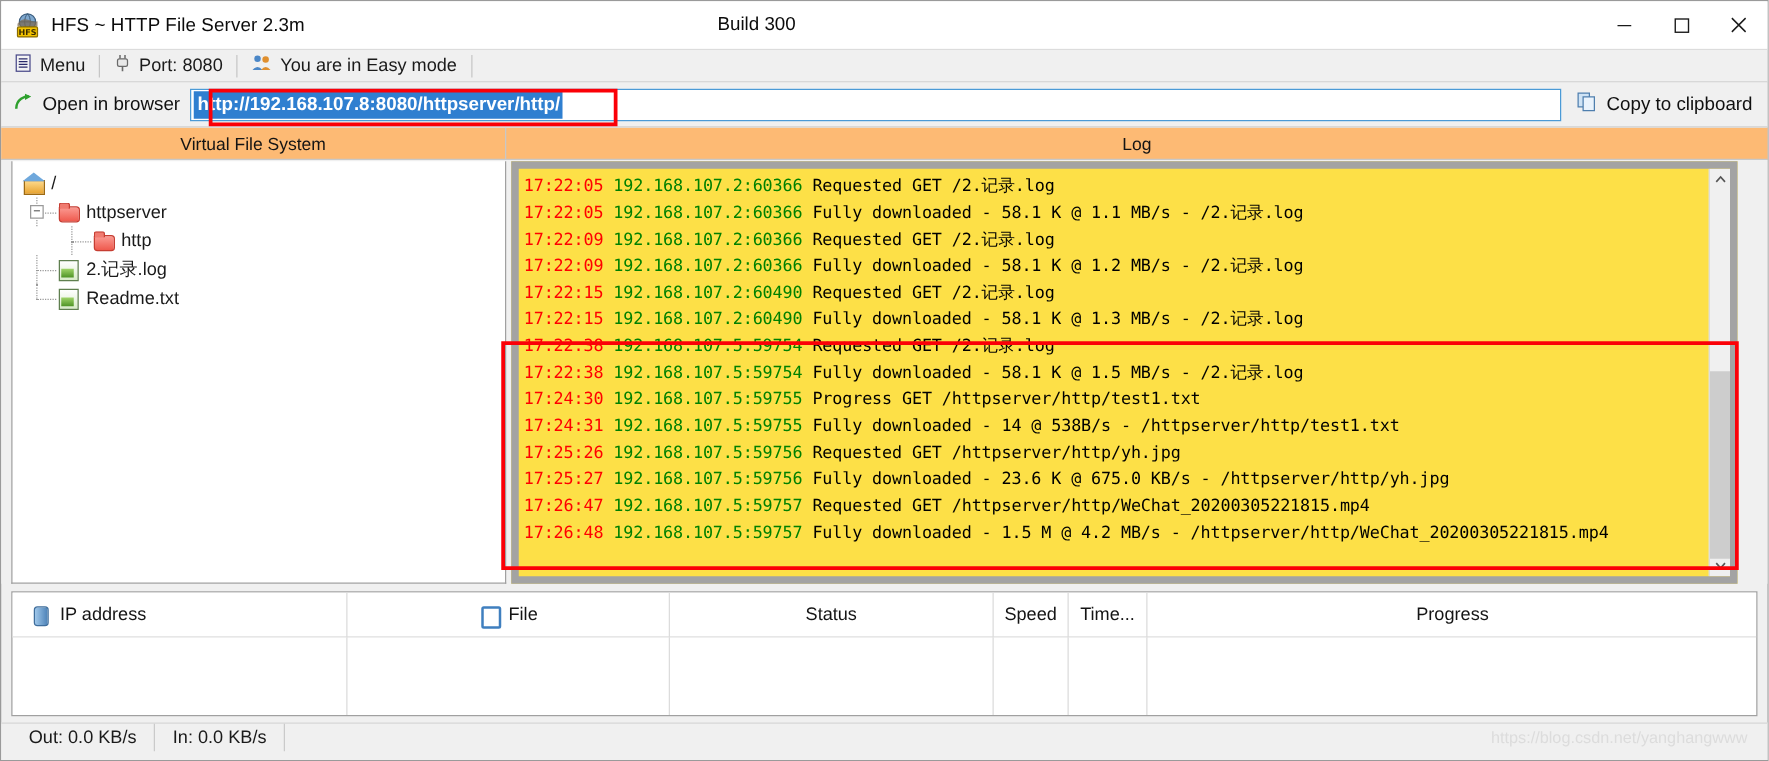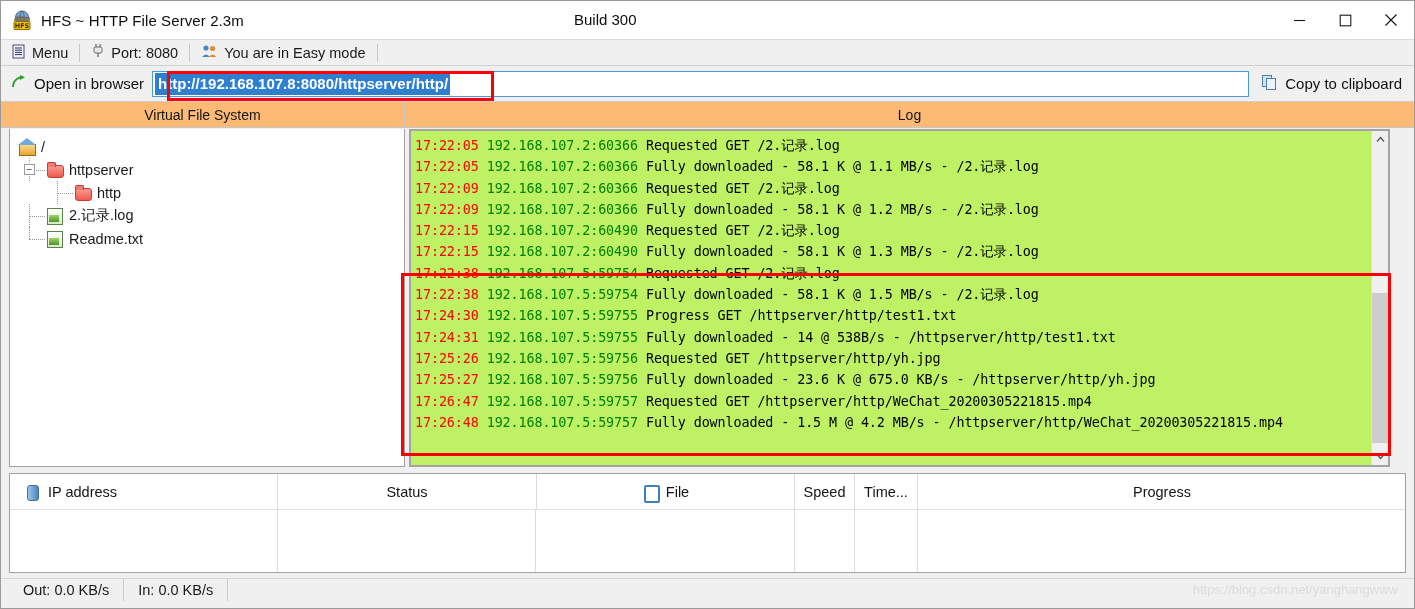--- a/index.html
+++ b/index.html
@@ -126,22 +126,22 @@
     border: 1px solid #a0a0a0;
     border-top: none;
     margin: 1px 0 0 8px;
     width: 396px; min-width: 396px;
     overflow: hidden;
     position: relative;
   }
   .splitter { width: 4px; background: #f0f0f0; }
   .logwrap {
     flex: 1 1 auto;
-    background: #bef264;
-    border: 2px solid #a3a3a3;
+    background: #fde047;
+    border: 6px solid #a3a3a3;
     margin: 1px 24px 0 0;
     display: flex;
     min-width: 0;
     position: relative;
     overflow: hidden;
   }
   .logarea {
     flex: 1 1 auto;
     overflow: hidden;
     padding: 4px 0 0 4px;
@@ -484,26 +484,26 @@
       </div>
     </div>
   </div>
 
   <div class="bottom">
     <div class="thead" id="thead-root">
         <div class="th left" style="width: 268px; min-width: 268px;">
           <span class="ico-ip"></span>
           <span>IP address</span>
         </div>
-        <div class="th" style="width: 259px; min-width: 259px;">
-          <span>Status</span>
-        </div>
         <div class="th" style="width: 258px; min-width: 258px;">
           <span class="ico-filehdr"></span>
           <span>File</span>
+        </div>
+        <div class="th" style="width: 259px; min-width: 259px;">
+          <span>Status</span>
         </div>
         <div class="th" style="width: 60px; min-width: 60px;">
           <span>Speed</span>
         </div>
         <div class="th" style="width: 63px; min-width: 63px;">
           <span>Time...</span>
         </div>
         <div class="th" style="width: 489px; min-width: 489px;">
           <span>Progress</span>
         </div>

